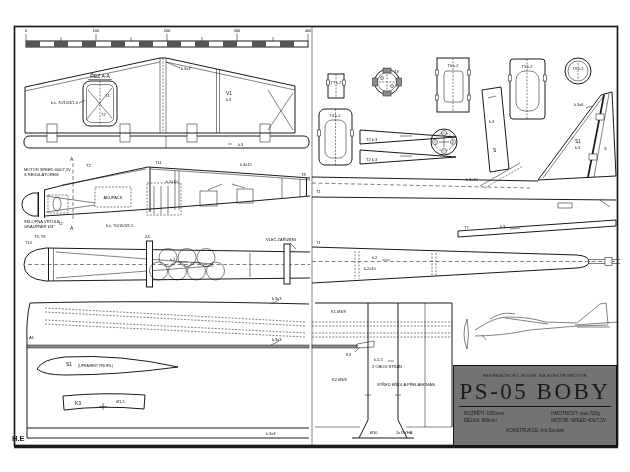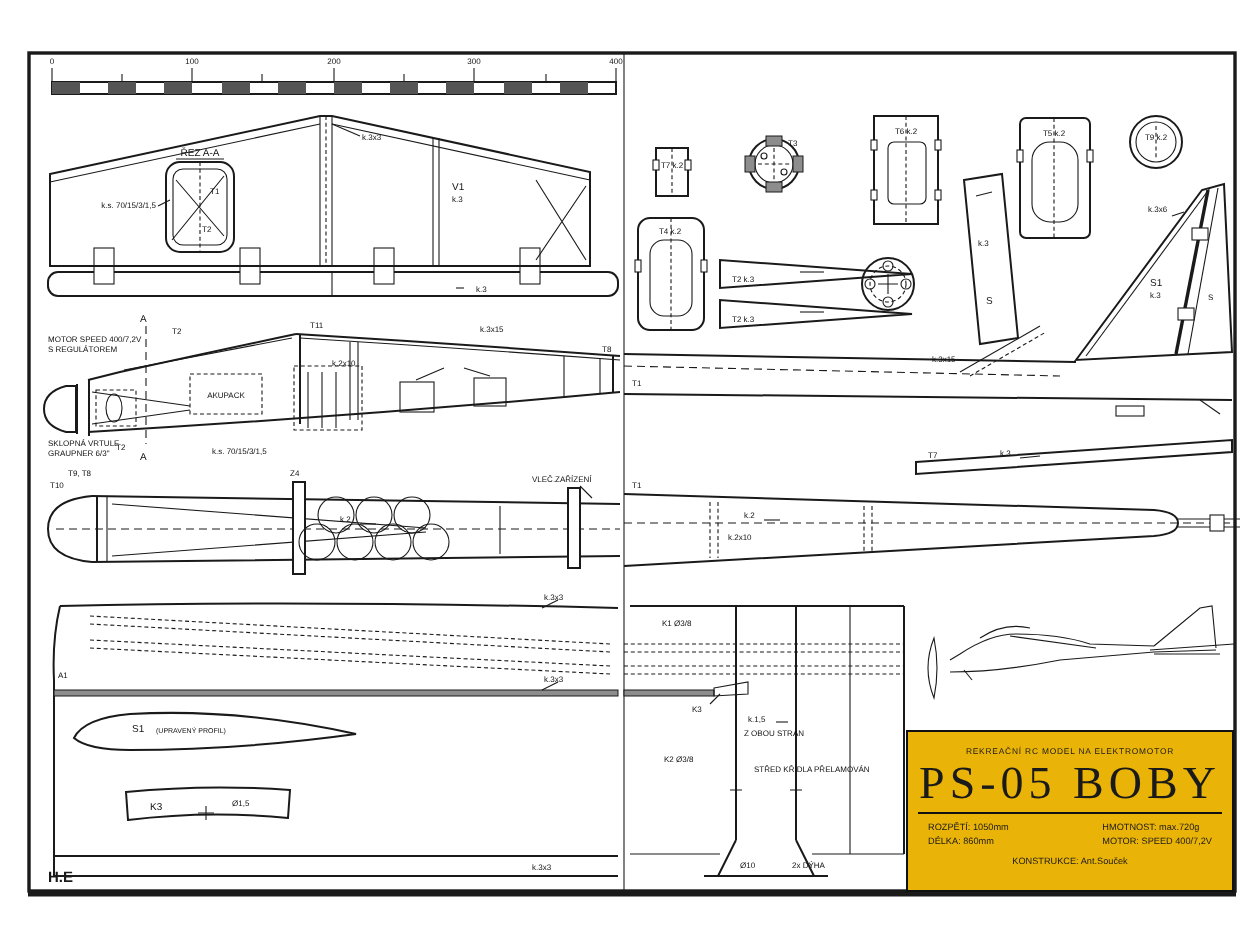--- a/index.html
+++ b/index.html
@@ -14,29 +14,29 @@
   .wfill{fill:#ffffff;}
   .gry{fill:#8d8d8d;stroke:#1a1a1a;stroke-width:.5;}
   .dk{fill:#555;}
   text{fill:#111;font-family:"Liberation Sans",sans-serif;}
   .t35{font-size:3.5px;}
   .t4{font-size:4px;}
   .t5{font-size:5px;}
   .mid{text-anchor:middle;}
   
   #titleblock{position:absolute;left:453px;top:365px;width:164px;height:81px;
-    border:1.6px solid #111;background:#eab308;box-sizing:border-box;text-align:center;}
+    border:1.6px solid #111;background:#737373;box-sizing:border-box;text-align:center;}
   #tb-header{font-size:4.2px;letter-spacing:.4px;margin-top:7px;}
   #tb-title{font-family:"Liberation Serif",serif;font-size:23px;letter-spacing:2.5px;
     line-height:1.05;margin-top:2px;}
   #tb-rule{border:0;border-top:1.2px solid #111;margin:2px 5px 4px 5px;}
   #tb-specs{display:flex;justify-content:space-between;padding:0 10px;text-align:left;
     font-size:4.6px;line-height:1.5;}
   #tb-designer{font-size:4.6px;margin-top:3px;}
-  #watermark{position:absolute;left:24px;top:434px;font-size:7.5px;font-weight:bold;
+  #watermark{position:absolute;left:12px;top:434px;font-size:7.5px;font-weight:bold;
     font-family:"Liberation Sans",sans-serif;}
 </style>
 </head>
 <body>
 
 <div id="stage">
 
 <svg width="630" height="472" viewBox="0 0 630 472">
 
   <g>

